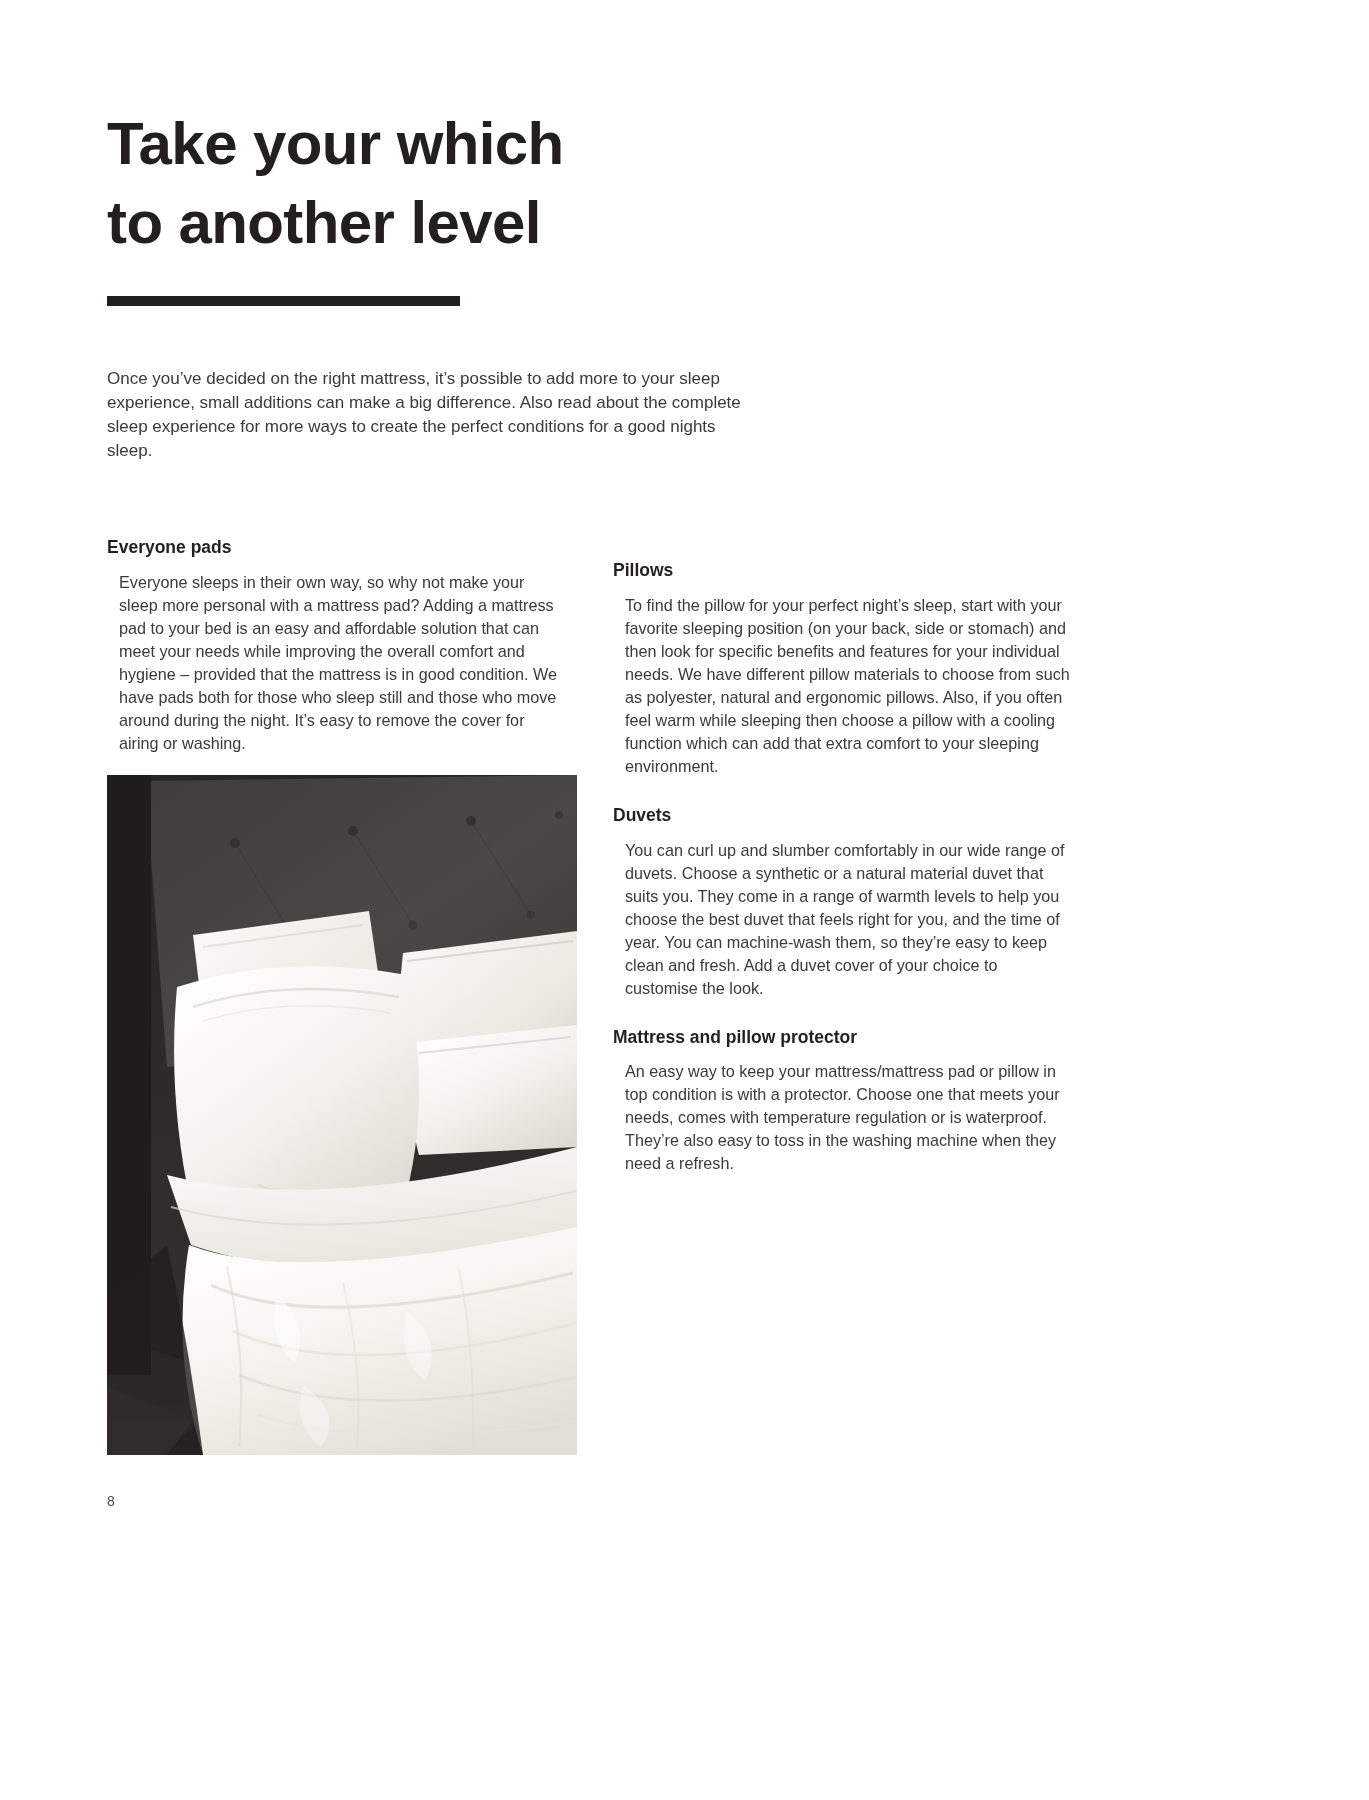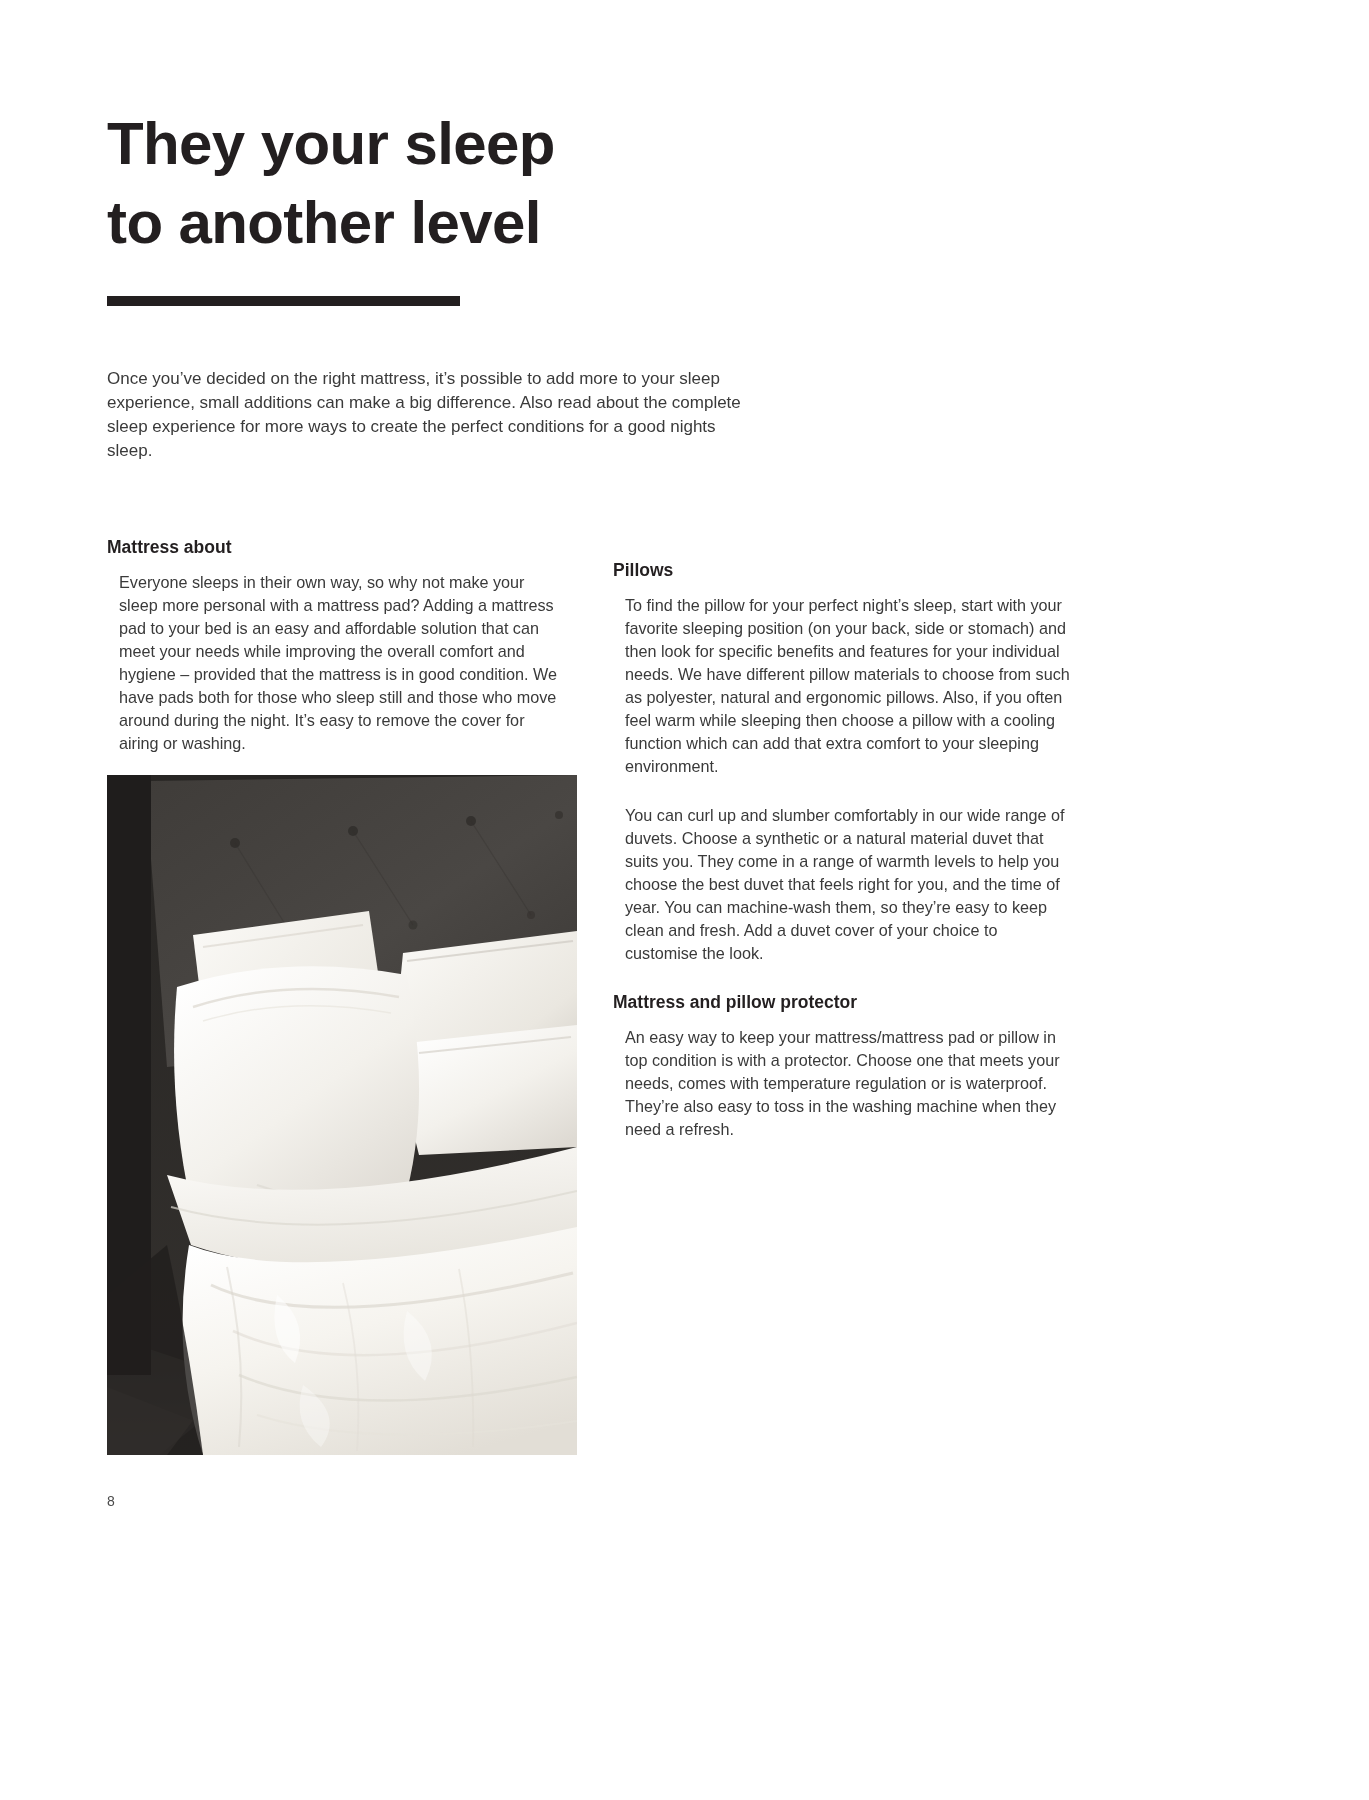--- a/index.html
+++ b/index.html
@@ -117,41 +117,42 @@
     color: #4a4a4a;
     line-height: 1;
   }
 </style>
 </head>
 <body>
 
 <div class="page">
 
   <div class="title-block">
-    <h1 class="page-title">They your sleep
+    <h1 class="page-title">Take your which
 to another level</h1>
   </div>
 
   <div class="rule"></div>
 
   <p class="intro">Once you’ve decided on the right mattress, it’s possible to add more to your sleep experience, small additions can make a big difference. Also read about the complete sleep experience for more ways to create the perfect conditions for a good nights sleep.</p>
 
   <div class="col-left">
     <div class="section">
-      <h2 class="section-heading">Mattress about</h2>
+      <h2 class="section-heading">Everyone pads</h2>
       <p class="section-body">Everyone sleeps in their own way, so why not make your sleep more personal with a mattress pad? Adding a mattress pad to your bed is an easy and affordable solution that can meet your needs while improving the overall comfort and hygiene – provided that the mattress is in good condition. We have pads both for those who sleep still and those who move around during the night. It’s easy to remove the cover for airing or washing.</p>
     </div>
   </div>
 
   <div class="col-right">
     <div class="section">
       <h2 class="section-heading">Pillows</h2>
       <p class="section-body">To find the pillow for your perfect night’s sleep, start with your favorite sleeping position (on your back, side or stomach) and then look for specific benefits and features for your individual needs. We have different pillow materials to choose from such as polyester, natural and ergonomic pillows. Also, if you often feel warm while sleeping then choose a pillow with a cooling function which can add that extra comfort to your sleeping environment.</p>
     </div>
     <div class="section">
+      <h2 class="section-heading">Duvets</h2>
       <p class="section-body">You can curl up and slumber comfortably in our wide range of duvets. Choose a synthetic or a natural material duvet that suits you. They come in a range of warmth levels to help you choose the best duvet that feels right for you, and the time of year. You can machine-wash them, so they’re easy to keep clean and fresh. Add a duvet cover of your choice to customise the look.</p>
     </div>
     <div class="section">
       <h2 class="section-heading">Mattress and pillow protector</h2>
       <p class="section-body">An easy way to keep your mattress/mattress pad or pillow in top condition is with a protector. Choose one that meets your needs, comes with temperature regulation or is waterproof. They’re also easy to toss in the washing machine when they need a refresh.</p>
     </div>
   </div>
 
   <div class="photo">
     <svg viewBox="0 0 470 680" preserveAspectRatio="xMidYMid slice">

